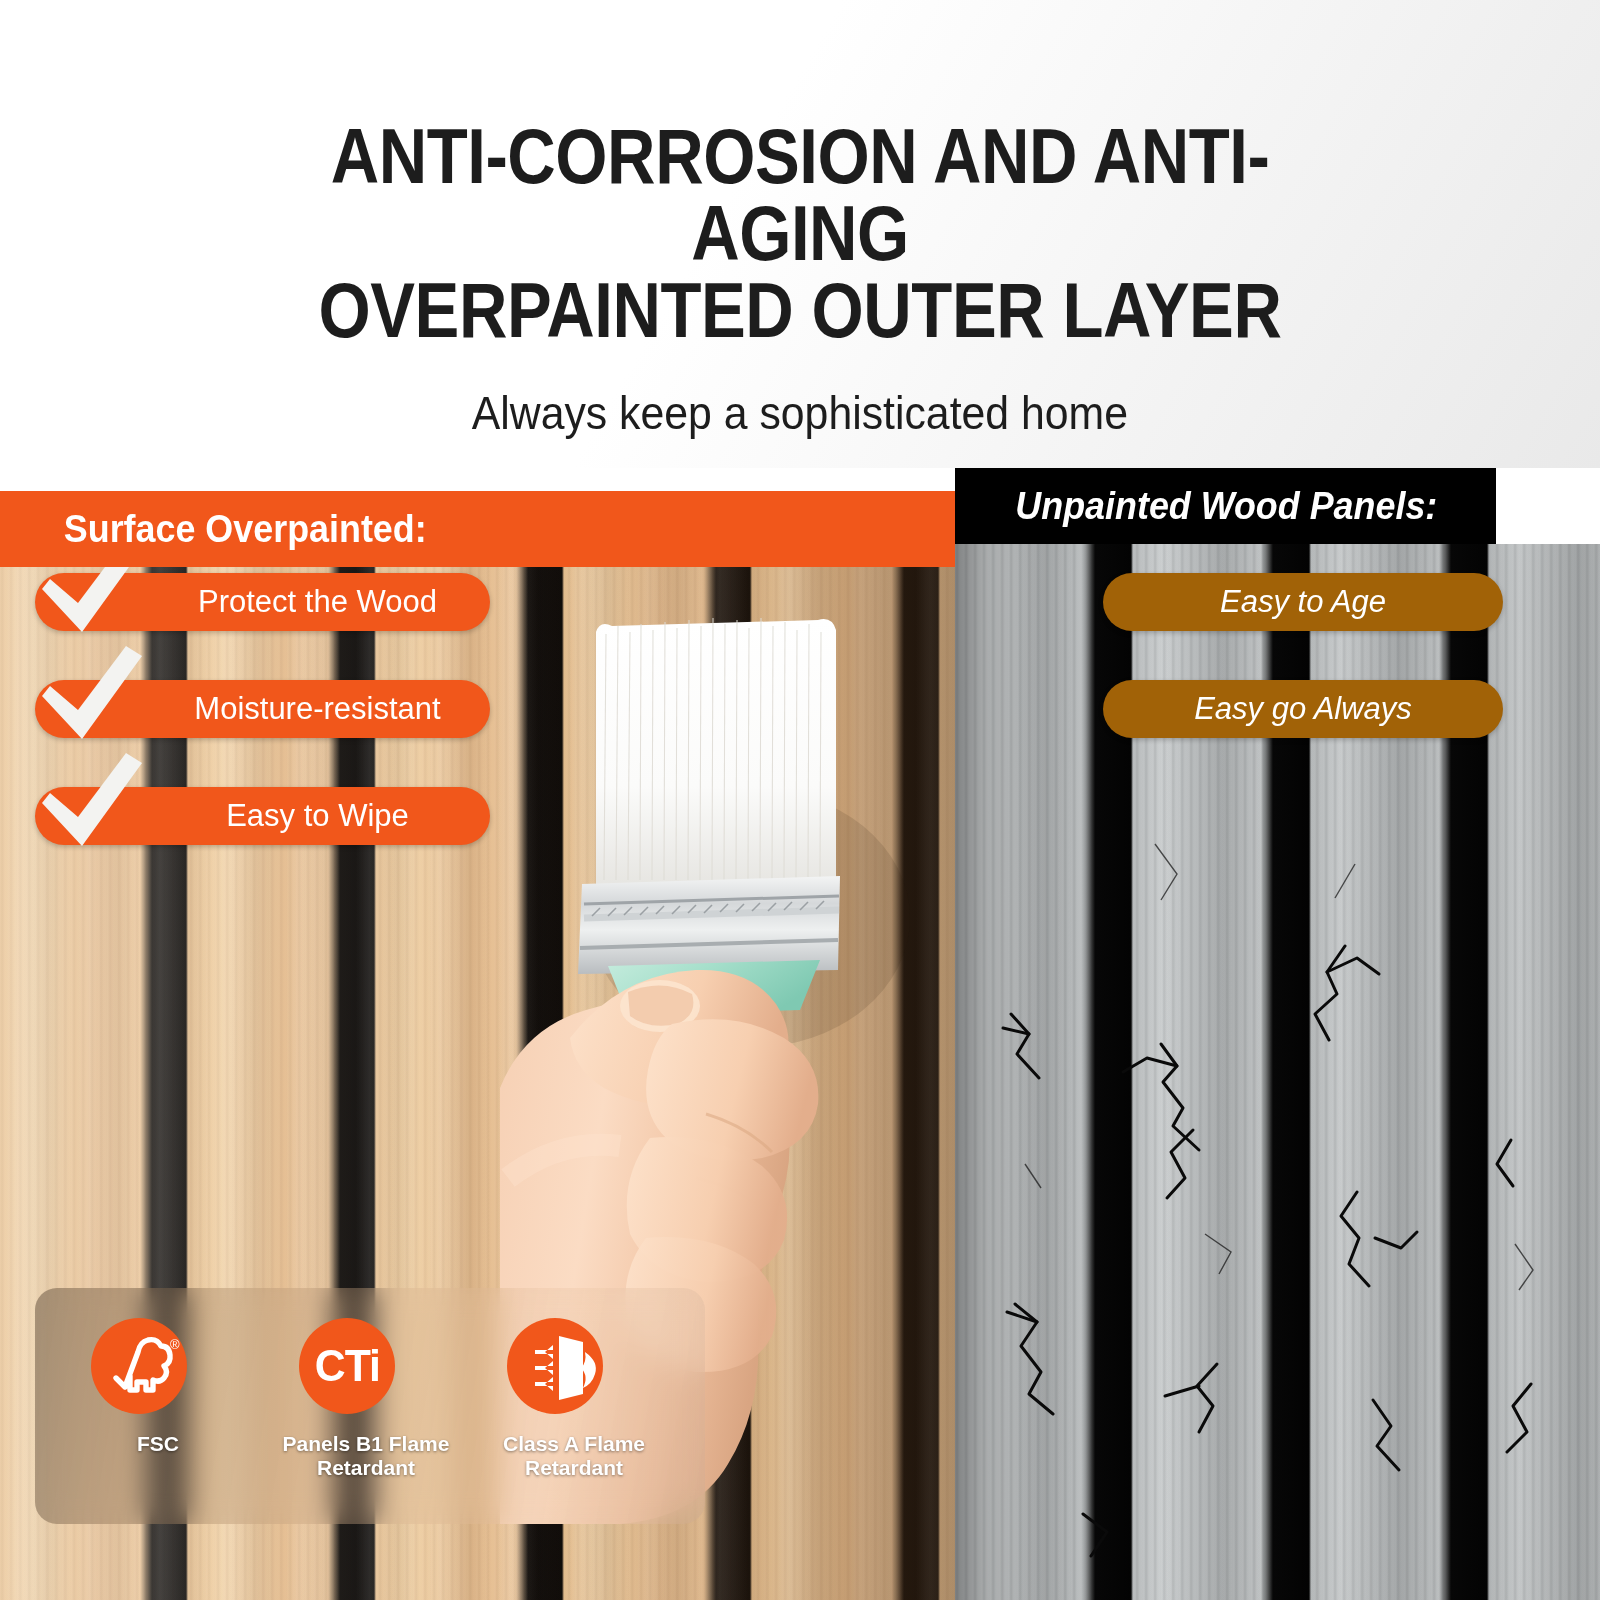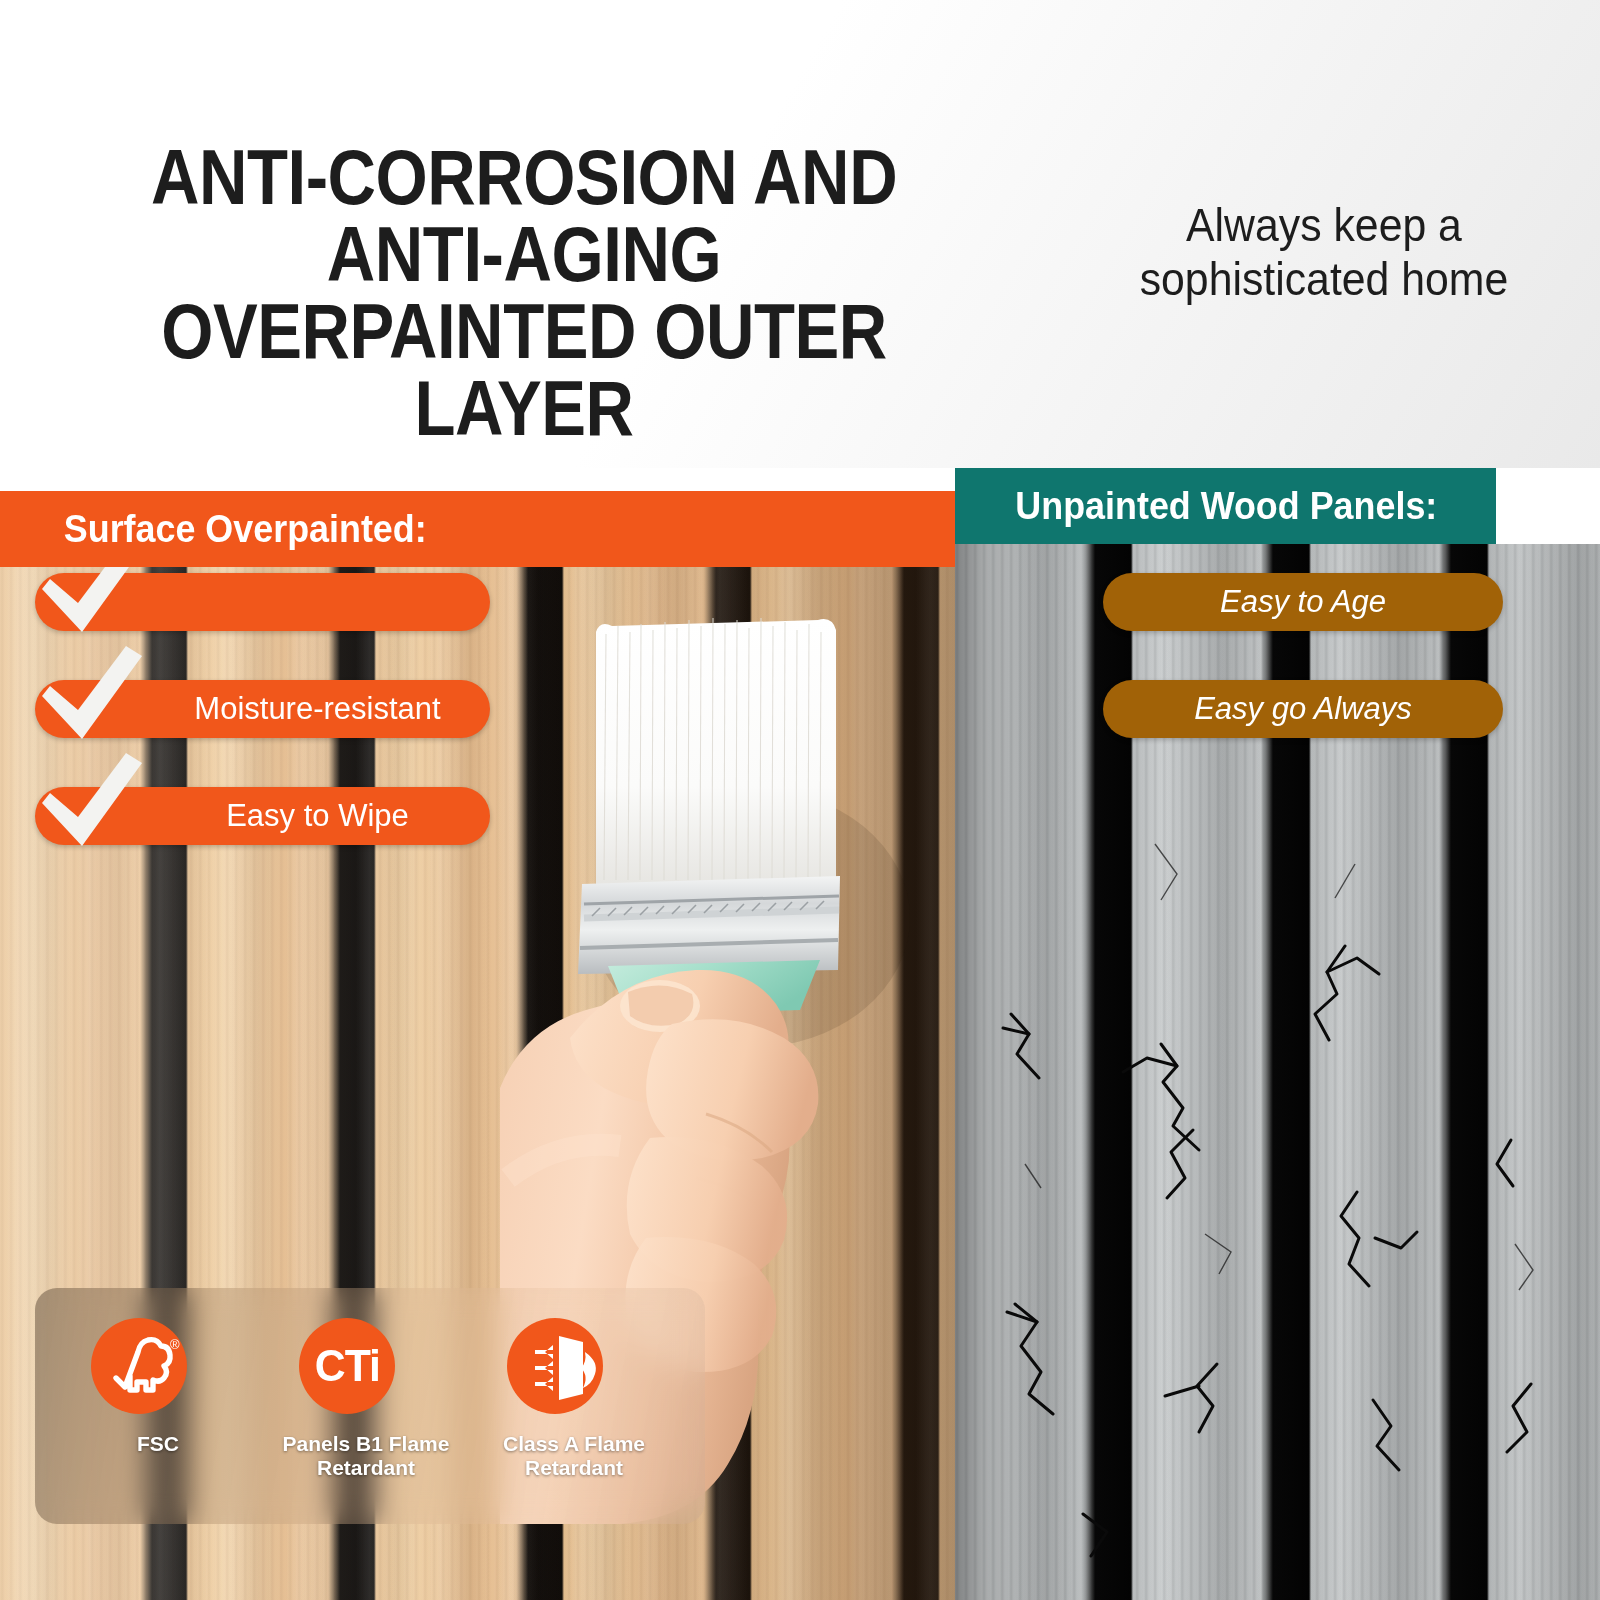--- a/index.html
+++ b/index.html
@@ -8,21 +8,21 @@
     font-family:"Liberation Sans", sans-serif;
     background:#ffffff;
     overflow:hidden;
     position:relative;
   }
 
   
   .header{
     position:absolute; left:0; top:0; width:1600px; height:468px;
     background:linear-gradient(120deg,#ffffff 0%,#ffffff 45%,#f4f4f4 72%,#e9e9e9 100%);
-    display:flex; align-items:center; justify-content:flex-start;
+    display:flex; flex-direction:column; align-items:center; justify-content:flex-start;
   }
   .title{
     margin-top:118px;
     width:1340px;
     text-align:center;
     font-weight:bold;
     font-size:78px;
     line-height:0.99;
     letter-spacing:-0.5px;
     color:#1d1d1d;
@@ -40,21 +40,21 @@
 
   
   .band{
     position:absolute; left:0; top:468px; width:1600px; height:1132px;
     overflow:hidden;
   }
 
   
   .strip{ position:absolute; top:0; height:76px; display:flex; align-items:center; z-index:40; }
   .strip-left{ left:0; width:955px; background:#F1571B;margin-top:23px; }
-  .strip-right{ left:955px; width:541px; background:#0f766e; }
+  .strip-right{ left:955px; width:541px; background:#000000;font-style:italic; }
   .strip-label{
     color:#ffffff; font-weight:bold; font-size:39px; transform:scaleX(0.92);
     white-space:nowrap;
   }
   .strip-left .strip-label{ margin-left:48px; }
   .strip-right .strip-label{ margin-left:42px; }
 
   
   .panel{ position:absolute; top:76px; height:1056px; overflow:hidden; }
   .panel-wood{ left:0; width:955px; }
@@ -370,20 +370,21 @@
     <span class="strip-label">Surface Overpainted:</span>
   </div>
   <div class="strip strip-right">
     <span class="strip-label">Unpainted Wood Panels:</span>
   </div>
 
   <div class="pill pill-good" style="top:105px">
     <svg class="check" viewBox="0 0 120 105">
       <path d="M12 52 L20 42 L48 66 L96 2 L112 12 L52 95 Z" fill="#f3f3f1"></path>
     </svg>
+    <span class="pill-label">Protect the Wood</span>
   </div>
   <div class="pill pill-good" style="top:212px">
     <svg class="check" viewBox="0 0 120 105">
       <path d="M12 52 L20 42 L48 66 L96 2 L112 12 L52 95 Z" fill="#f3f3f1"></path>
     </svg>
     <span class="pill-label">Moisture-resistant</span>
   </div>
   <div class="pill pill-good" style="top:319px">
     <svg class="check" viewBox="0 0 120 105">
       <path d="M12 52 L20 42 L48 66 L96 2 L112 12 L52 95 Z" fill="#f3f3f1"></path>

